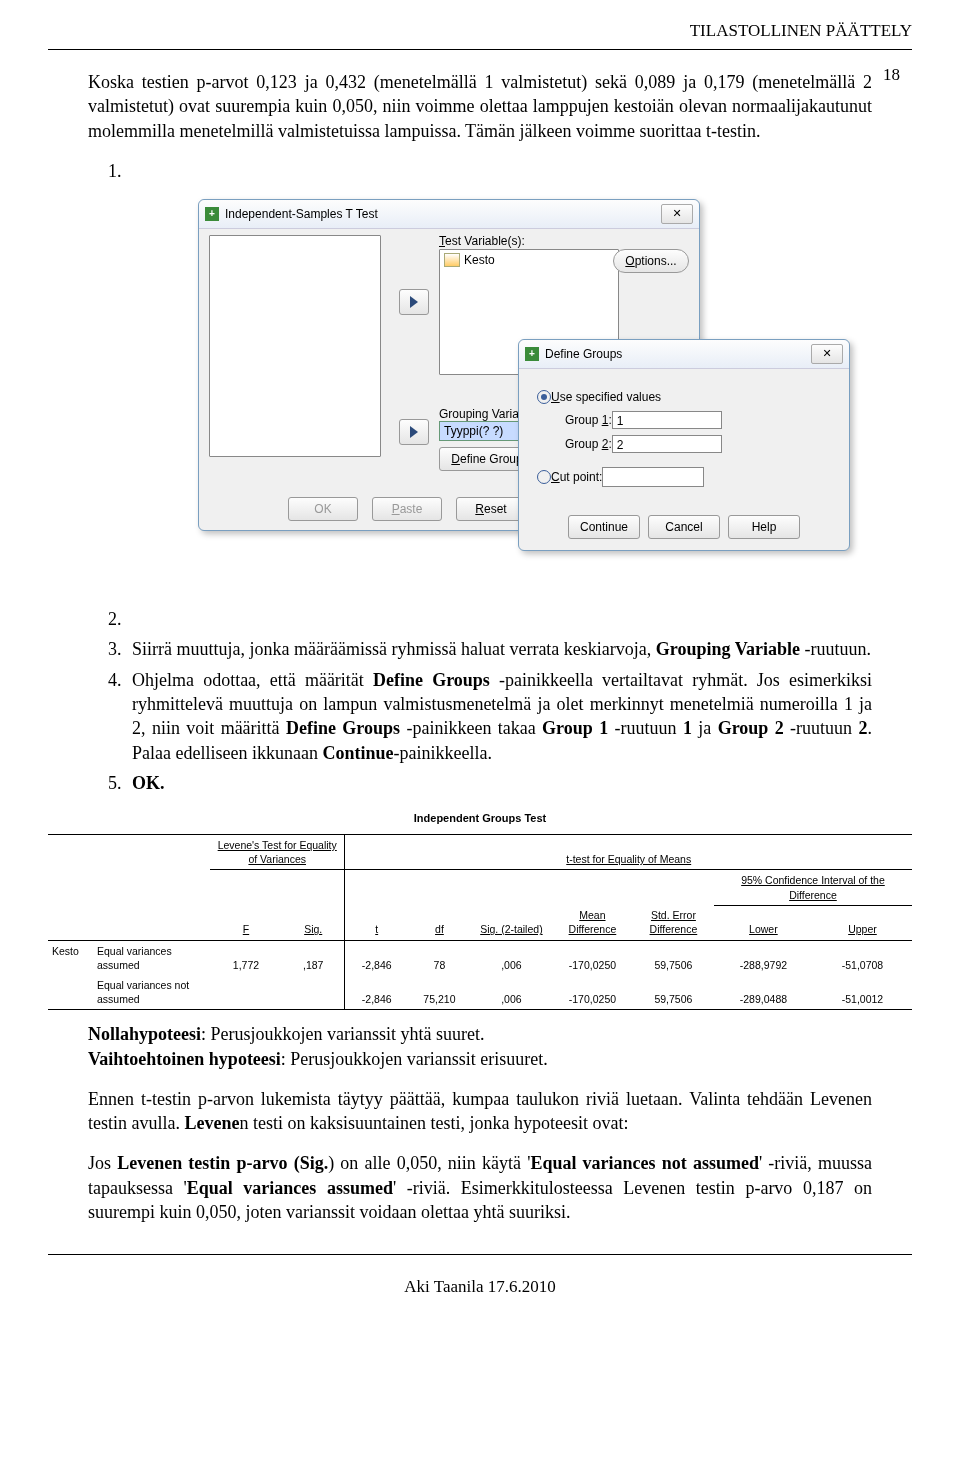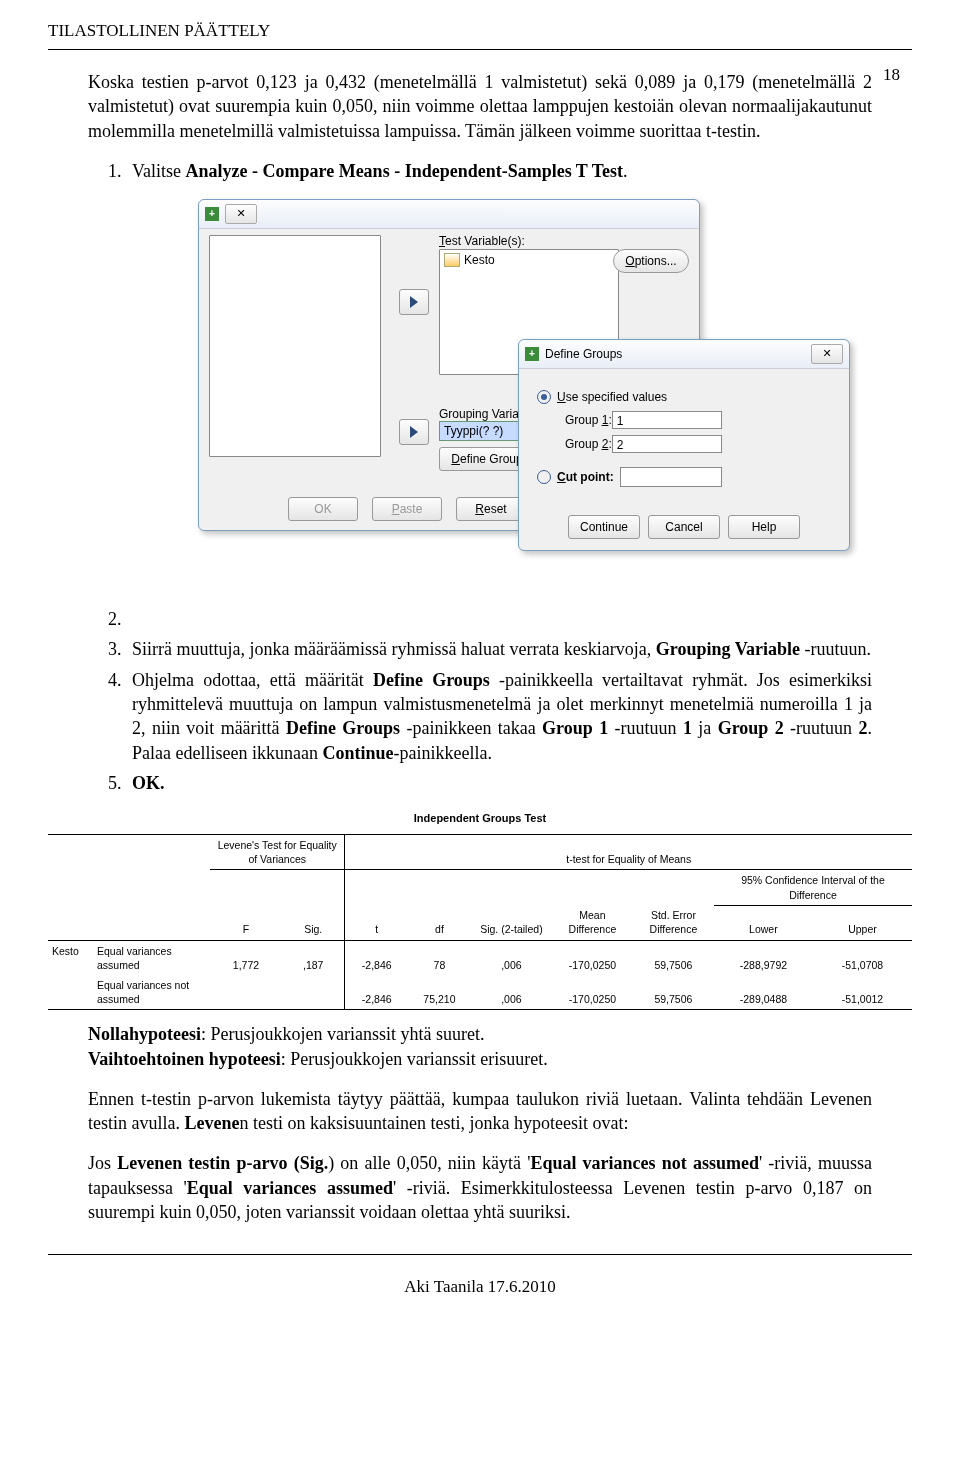--- a/index.html
+++ b/index.html
@@ -8,21 +8,21 @@
     background: #fff;
     color: #000;
     width: 960px;
     font-size: 18px;
     line-height: 1.35;
   }
   .page {
     padding: 20px 48px 30px 48px;
   }
   .header {
-    text-align: left;
+    text-align: right;
     font-size: 17px;
     padding-bottom: 6px;
     position: relative;
   }
   .header .pagenum {
     position: absolute;
     right: 12px;
     top: 0;
     margin-top: 44px;
   }
@@ -136,21 +136,21 @@
   .bottom-btns {
     position: absolute;
     left: 0; right: 0; bottom: 10px;
     display: flex; justify-content: center; gap: 14px;
   }
   .bottom-btns .btn { position: static; width: 68px; }
   .bottom-btns .btn.disabled { color: #999; }
   .underline-access { text-decoration: underline; }
   
   
-  .radio-row { display: flex; align-items: center; gap: 6px; margin: 12px 8px 6px 8px; }
+  .radio-row { display: flex; align-items: center; margin: 12px 8px 6px 8px; }
   .radio {
     width: 12px; height: 12px; border: 1px solid #3a5e9a; border-radius: 50%;
     display: inline-flex; align-items: center; justify-content: center;
   }
   .radio .dot { width: 6px; height: 6px; background: #3a5e9a; border-radius: 50%; }
   .grp-row { display: flex; align-items: center; margin: 6px 8px 6px 36px; }
   .grp-row .input {
     width: 110px; height: 18px; border: 1px solid #888; background: #fff;
     padding: 1px 4px; box-sizing: border-box;
   }
@@ -173,21 +173,21 @@
     padding: 3px 4px;
     vertical-align: bottom;
     text-align: center;
     font-weight: normal;
   }
   .outtab .rowlabel { text-align: left; }
   .outtab .levene-block { border-right: 1px solid #000; }
   .outtab thead .sec-row td { border-bottom: 1px solid #000; }
   .outer-top { border-top: 1.5px solid #000; }
   .outer-bot { border-bottom: 1.5px solid #000; }
-  .col-header { border-bottom: 1px solid #000; }
+  .col-header { border-bottom: 1px solid #000; text-decoration: underline; }
 
   .footer {
     text-align: center;
     border-top: 1.5px solid #000;
     margin-top: 30px;
     padding-top: 21px;
     font-size: 17px;
   }
 </style>
 </head>
@@ -198,31 +198,29 @@
     <span>TILASTOLLINEN PÄÄTTELY</span>
     <span class="pagenum">18</span>
   </div>
   <hr class="hrule">
 
   <div class="body-text">Koska testien p-arvot 0,123 ja 0,432 (menetelmällä 1 valmistetut) sekä 0,089 ja 0,179 (menetelmällä 2 valmistetut) ovat suurempia kuin 0,050, niin voimme olettaa lamppujen kestoiän olevan normaalijakautunut molemmilla menetelmillä valmistetuissa lampuissa. Tämän jälkeen voimme suorittaa t-testin.</div>
 
   <div class="ol">
     <div class="item">
         <span class="num">1.</span>
-      <span>
-        <span>Valitse </span><span class="b">Analyze - Compare Means - Independent-Samples T Test</span><span>.</span>
-      </span>
     </div>
   </div>
 
   <div class="dialog-area">
 
     <div class="dialog dlg1">
       <div class="titlebar">
         <span class="icon">+</span>
+        <span class="ttl">Independent-Samples T Test</span>
         <span class="xbtn">✕</span>
       </div>
       <div class="dlg-body">
         <div class="listbox left-list"></div>
         <div class="tv-label">
           <span style="text-decoration:underline">T</span><span>est Variable(s):</span>
         </div>
         <div class="listbox tv-box">
           <div class="item">
             <span class="ruler-icon"></span>
@@ -268,21 +266,21 @@
           </span>
         </div>
         <div class="grp-row">
           <span>Group <span class="underline-access">1</span>:</span>
           <span class="input">1</span>
         </div>
         <div class="grp-row">
           <span>Group <span class="underline-access">2</span>:</span>
           <span class="input">2</span>
         </div>
-        <div class="radio-row" style="margin-top:14px;font-weight:bold;">
+        <div class="radio-row" style="margin-top:14px;">
           <span class="radio"></span>
           <span><span class="underline-access">C</span>ut point:</span>
           <span class="input" style="width:100px;height:18px;border:1px solid #888;background:#fff;"></span>
         </div>
         <div class="bottom-btns">
           <div class="btn">Continue</div>
           <div class="btn">Cancel</div>
           <div class="btn">Help</div>
         </div>
       </div>

